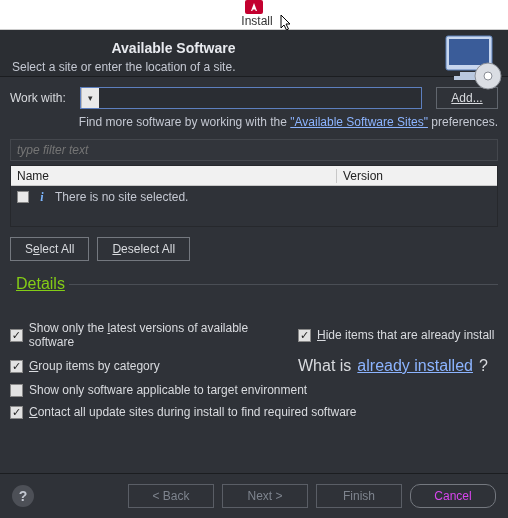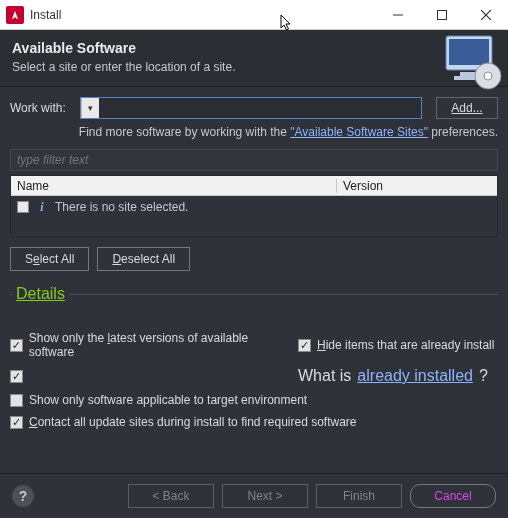--- a/index.html
+++ b/index.html
@@ -1,23 +1,23 @@
 <!DOCTYPE html>
 <html><head>
 <meta charset="utf-8">
 <style>
 * { box-sizing: border-box; margin: 0; padding: 0; }
 body { font-family: "Segoe UI", Tahoma, sans-serif; font-size: 12px; background: #fff; width: 508px; height: 518px; overflow: hidden; }
-.titlebar { height: 30px; background: #fff; display: flex; align-items: center; padding-left: 6px; border-bottom: 1px solid #ccc; }
+.titlebar { height: 30px; background: #fff; display: flex; align-items: center; padding-left: 6px; border-bottom: 1px solid #ccc; flex-direction: column; }
 .titlebar .app-icon { width: 18px; height: 18px; background: #c3002f; border-radius: 2px; display: flex; align-items: center; justify-content: center; margin-right: 6px; }
 .titlebar .app-icon svg { width: 12px; height: 14px; }
 .titlebar .title { color: #333; font-size: 12px; flex: 1; }
 .titlebar .winbtn { width: 44px; height: 30px; display: flex; align-items: center; justify-content: center; }
 .dark-body { background: #2f3238; color: #d9dbdf; height: 488px; display: flex; flex-direction: column; }
-.header { background: #2b2e33; padding: 10px 12px 12px 12px; border-bottom: 1px solid #1b1d20; display: flex; position: relative; }
+.header { background: #2b2e33; padding: 10px 12px 2px 12px; border-bottom: 1px solid #1b1d20; display: flex; position: relative; text-align: right; }
 .header-text h2 { font-size: 14px; font-weight: 600; color: #e8eaef; margin-bottom: 4px; }
 .header-text .subtitle { font-size: 12px; color: #c4c8d2; }
 .header-img { position: absolute; right: 4px; top: 2px; width: 64px; height: 60px; }
 .content { padding: 10px 10px 6px 10px; flex: 1; display: flex; flex-direction: column; }
 .workrow { display: flex; align-items: center; gap: 14px; margin-bottom: 6px; }
 .workrow label { white-space: nowrap; }
 .combo { flex: 1; height: 22px; border: 1px solid #5d7fbf; background: #2a2d33; display: flex; align-items: center; position: relative; }
 .combo input { flex: 1; background: #4b6ea3; color: #fff; border: none; height: 18px; margin: 1px; padding: 0 4px; font-size: 12px; outline: none; font-family: inherit; }
 .combo .drop { width: 18px; height: 20px; background: #e9e9e9; display: flex; align-items: center; justify-content: center; color: #333; font-size: 9px; border-left: 1px solid #bbb; }
 .add-btn { width: 62px; height: 22px; background: #2f3238; border: 1px solid #61666e; color: #d9dbdf; font-size: 12px; display: flex; align-items: center; justify-content: center; cursor: pointer; }
@@ -150,20 +150,21 @@
       <div class="opt">
         <span class="cb">✓</span>
         <span><span>Show only the </span><span style="text-decoration:underline">l</span><span>atest versions of available software</span></span>
       </div>
       <div class="opt">
         <span class="cb">✓</span>
         <span><span style="text-decoration:underline">H</span><span>ide items that are already install</span></span>
       </div>
       <div class="opt">
         <span class="cb">✓</span>
+        <span><span style="text-decoration:underline">G</span><span>roup items by category</span></span>
       </div>
       <div class="opt inst-link">
         <span>What is </span>
           <a href="#">already installed</a>
           <span>?</span>
       </div>
       <div class="opt full">
         <span class="cb" style="background:#e2e2e2"></span>
         <span>Show only software applicable to target environment</span>
       </div>

